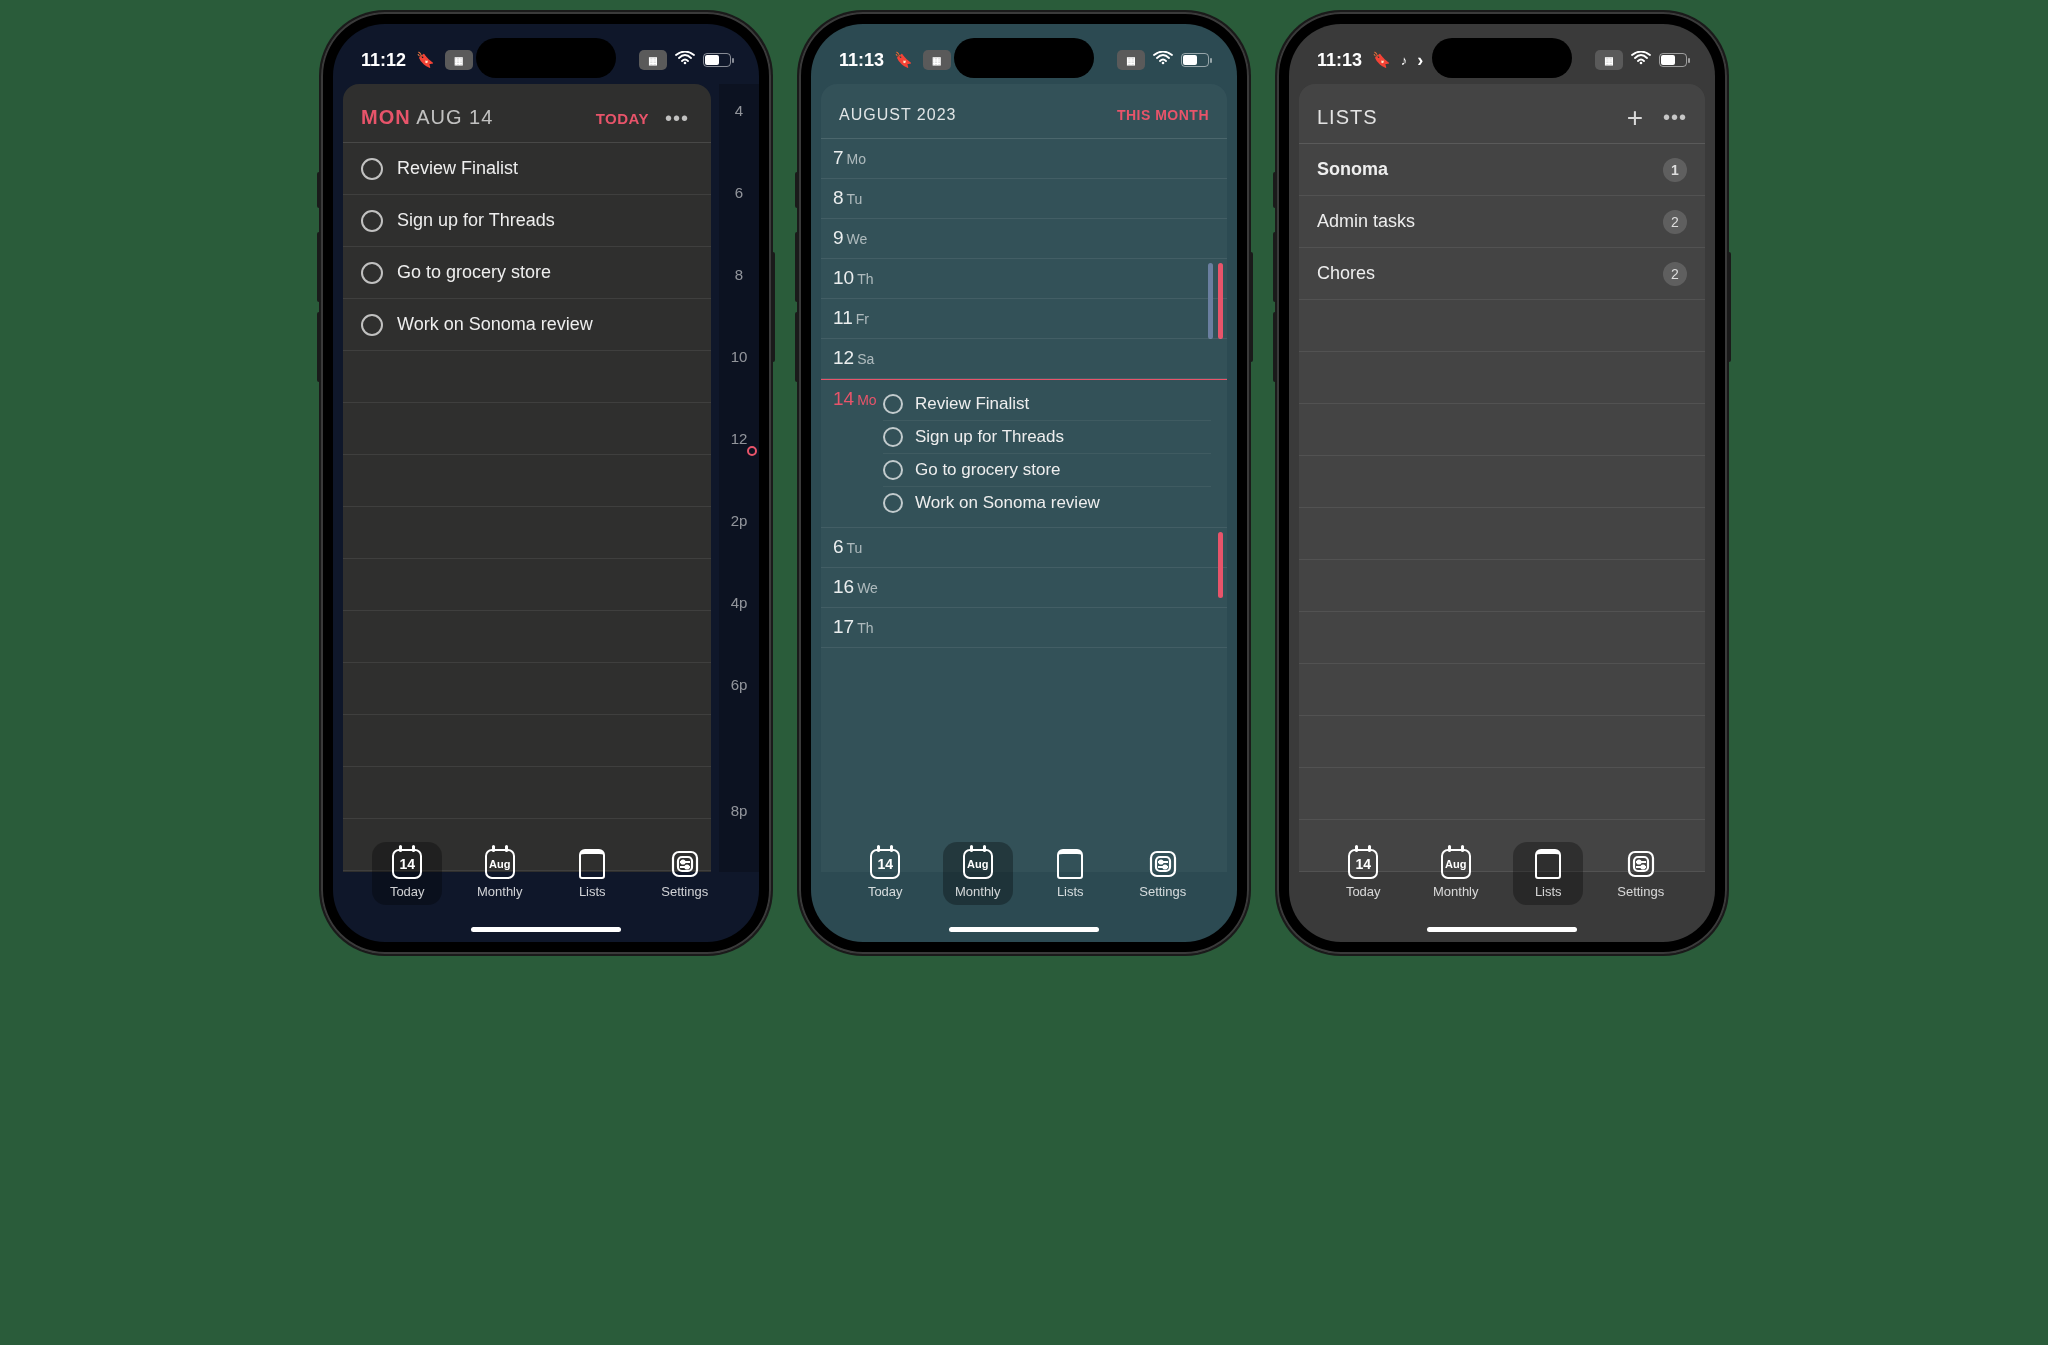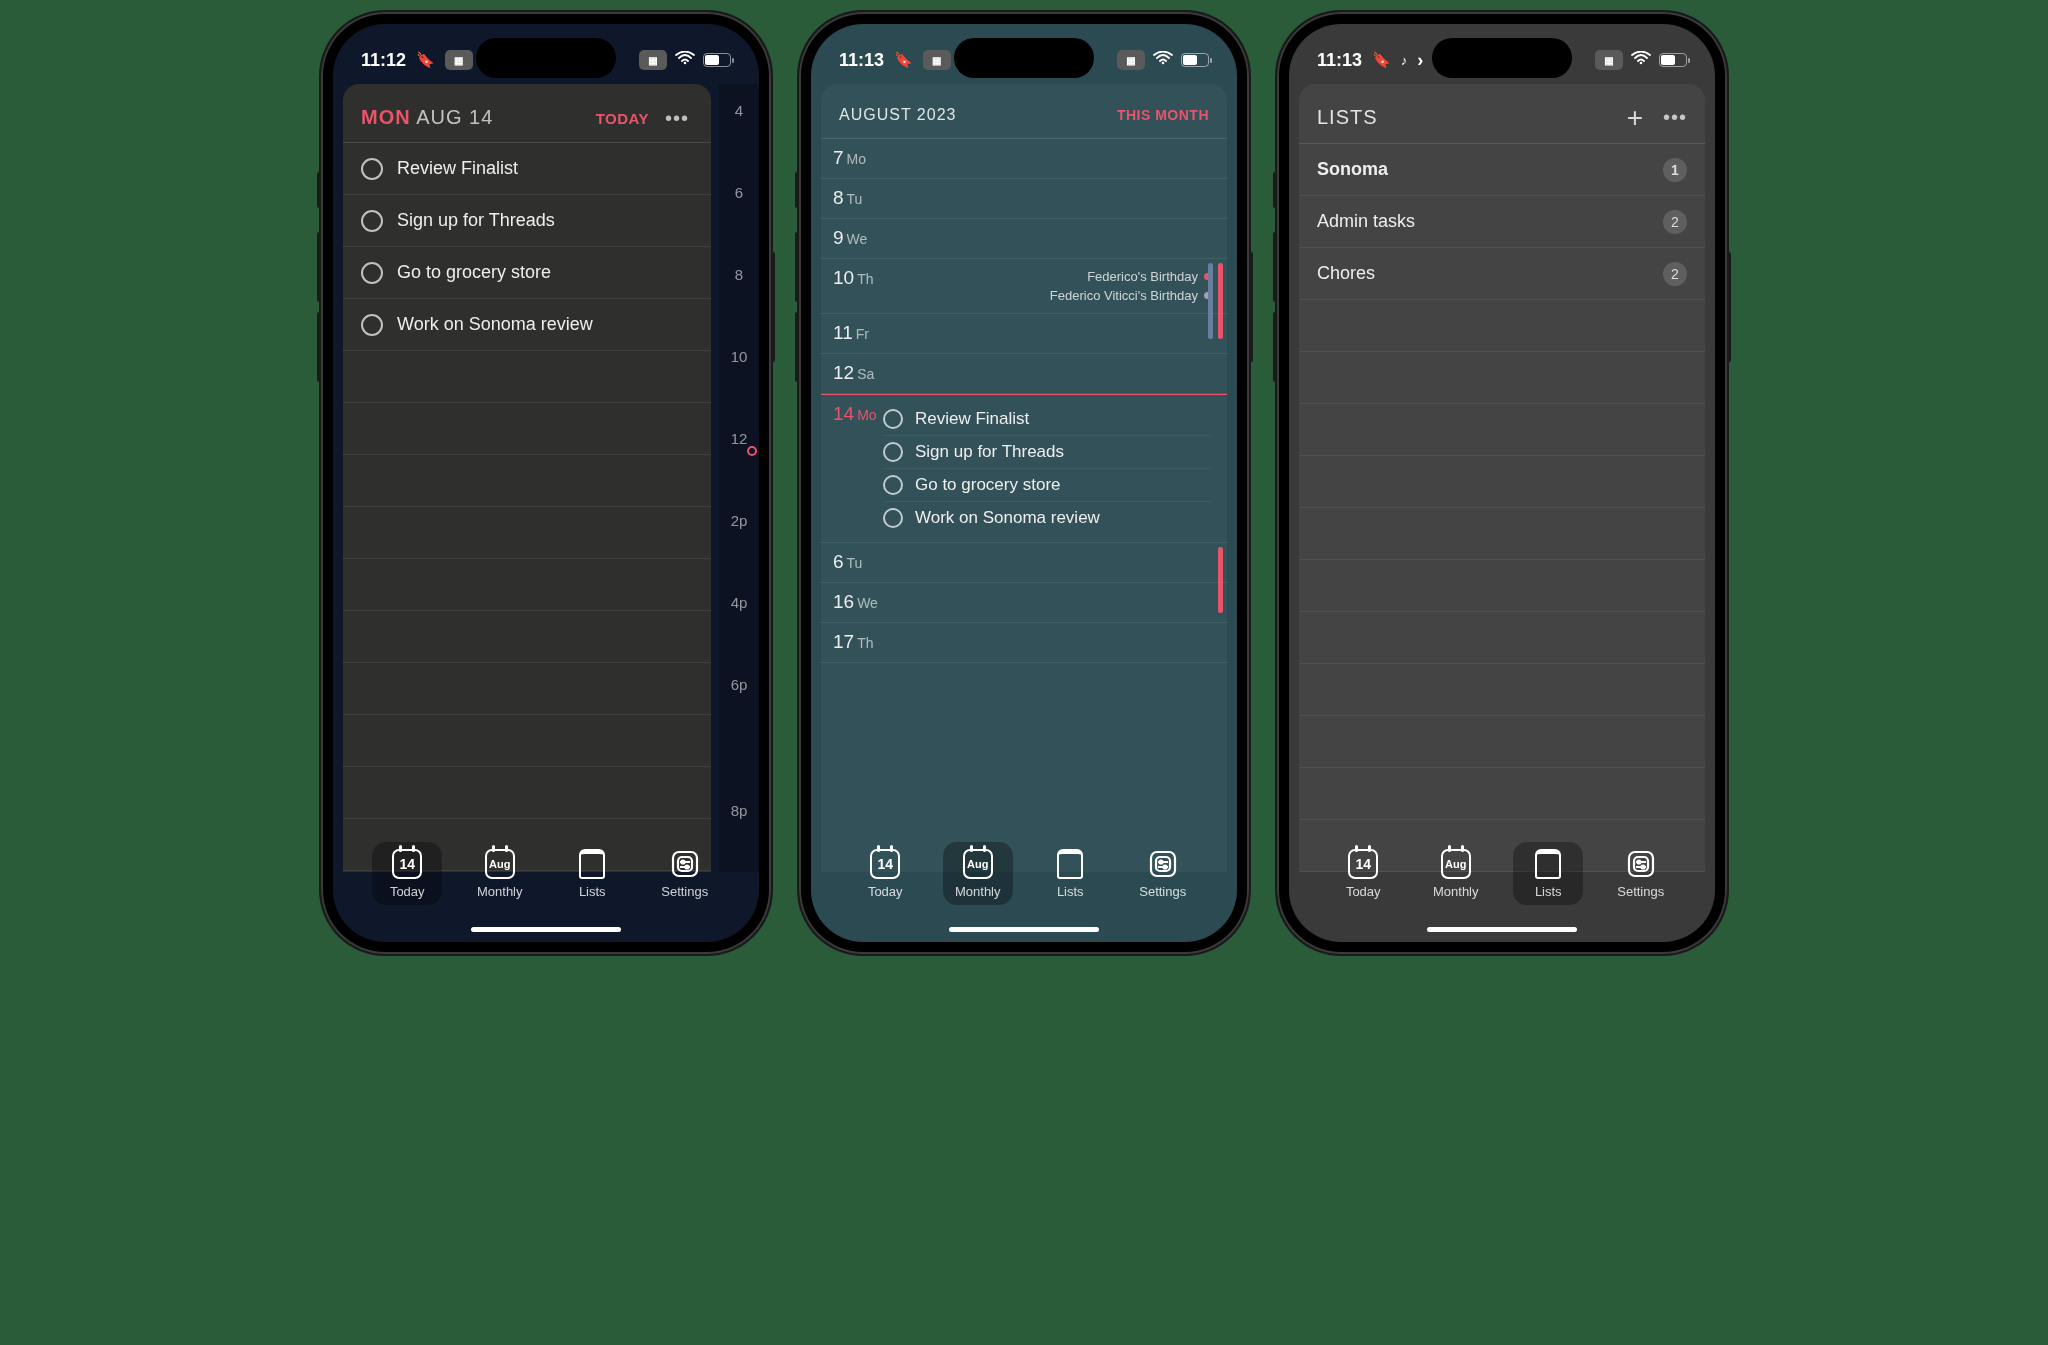--- a/index.html
+++ b/index.html
@@ -276,30 +276,20 @@
                 <span class="b-daynum">9</span>
                 <span class="b-dayname">We</span>
               </div>
               <div class="b-day-body"></div>
             </div>
             <div class="b-day">
               <div class="b-day-lbl">
                 <span class="b-daynum">10</span>
                 <span class="b-dayname">Th</span>
               </div>
-              <div class="b-day-body">
-                <div class="b-event">
-                  <span>Federico's Birthday</span>
-                  <span class="b-dot" style="background:#e8546a"></span>
-                </div>
-                <div class="b-event">
-                  <span>Federico Viticci's Birthday</span>
-                  <span class="b-dot" style="background:#9aa3b2"></span>
-                </div>
-              </div>
               <div class="b-bar" style="background: rgb(232, 84, 106); top: 4px; height: 76px; right: 4px;"></div>
               <div class="b-bar" style="background: rgb(106, 127, 160); top: 4px; height: 76px; right: 14px;"></div>
             </div>
             <div class="b-day">
               <div class="b-day-lbl">
                 <span class="b-daynum">11</span>
                 <span class="b-dayname">Fr</span>
               </div>
               <div class="b-day-body"></div>
             </div>

